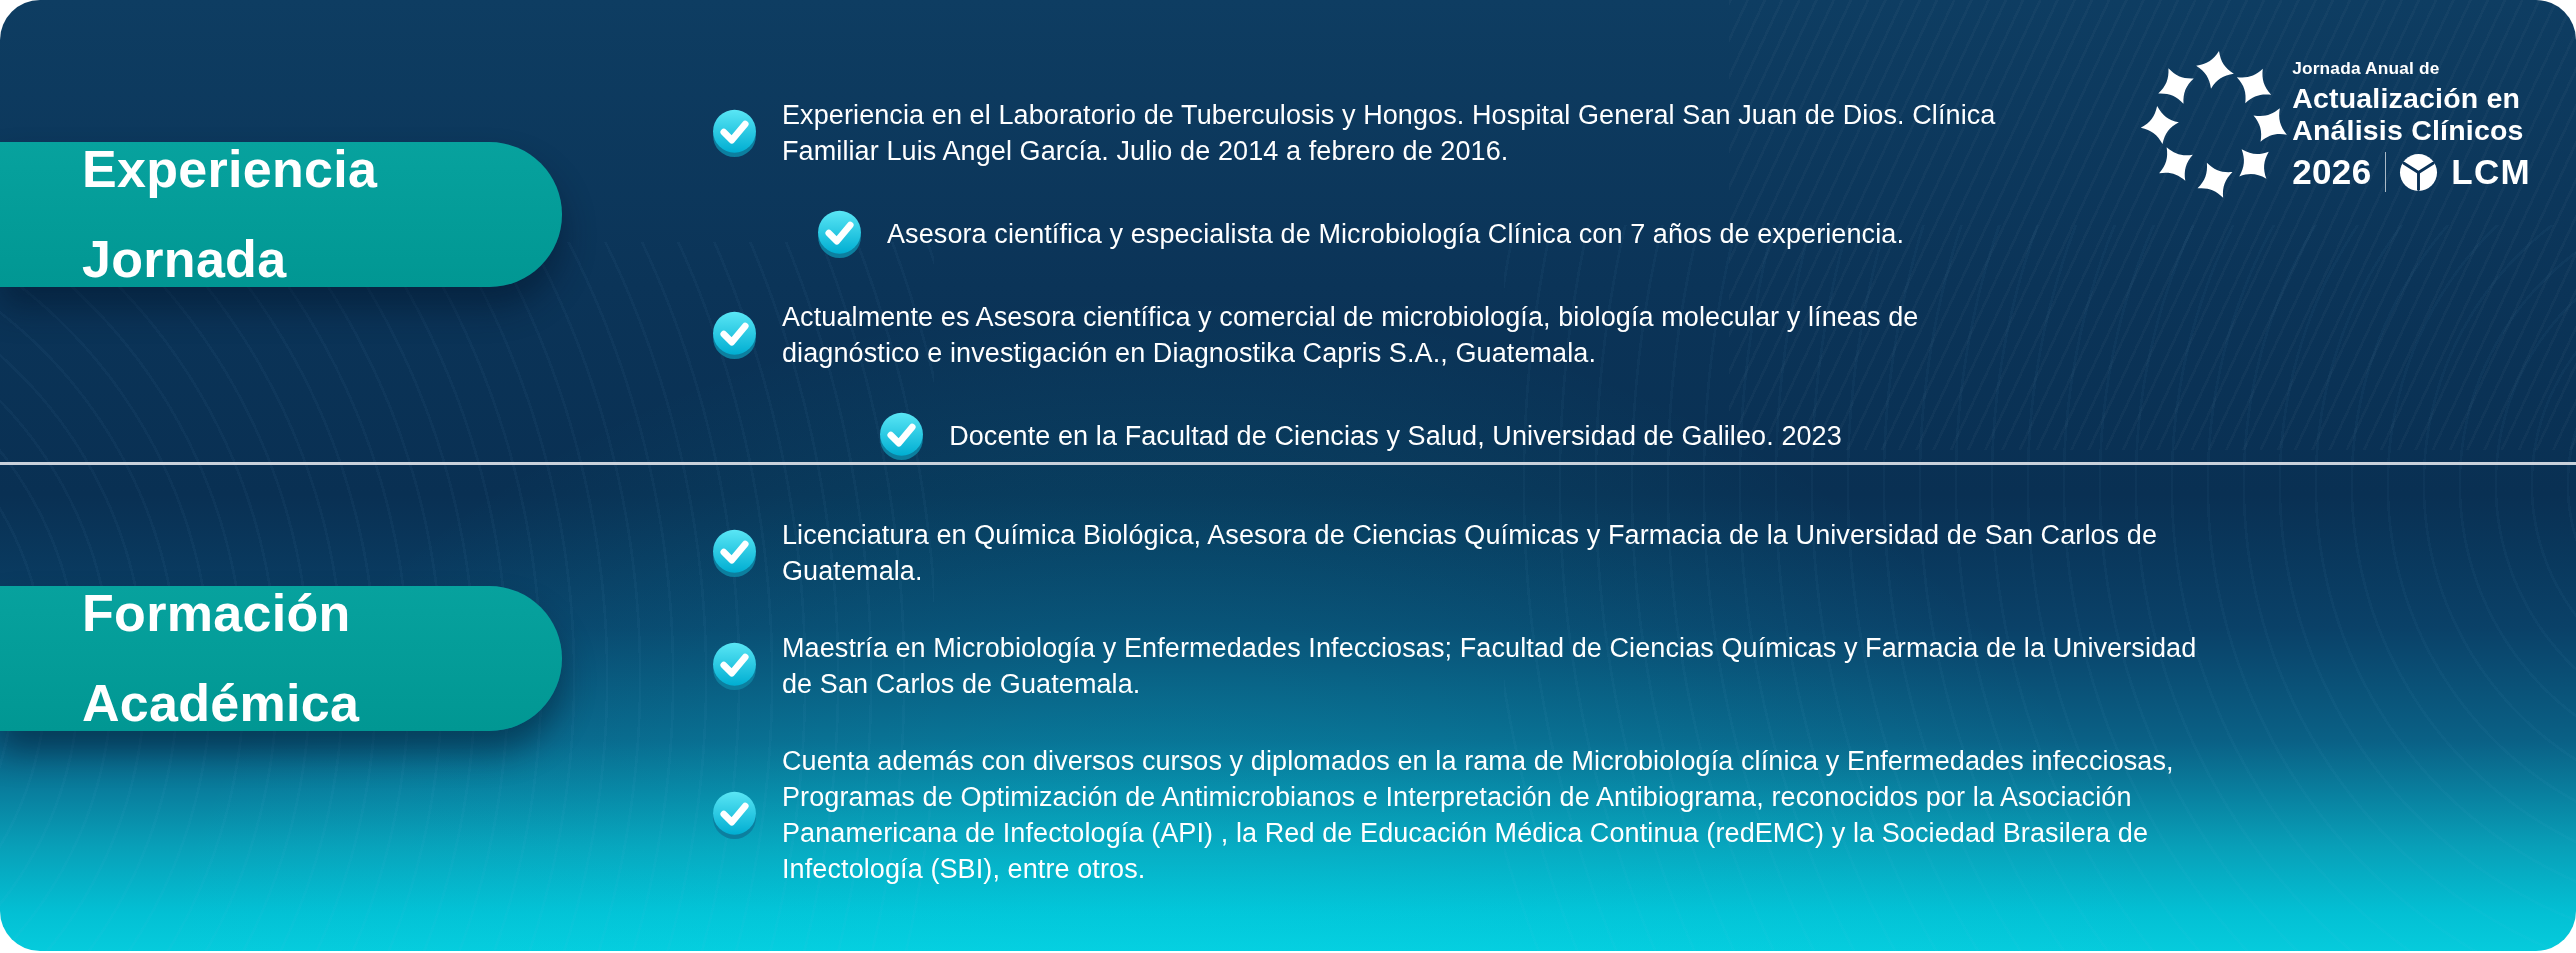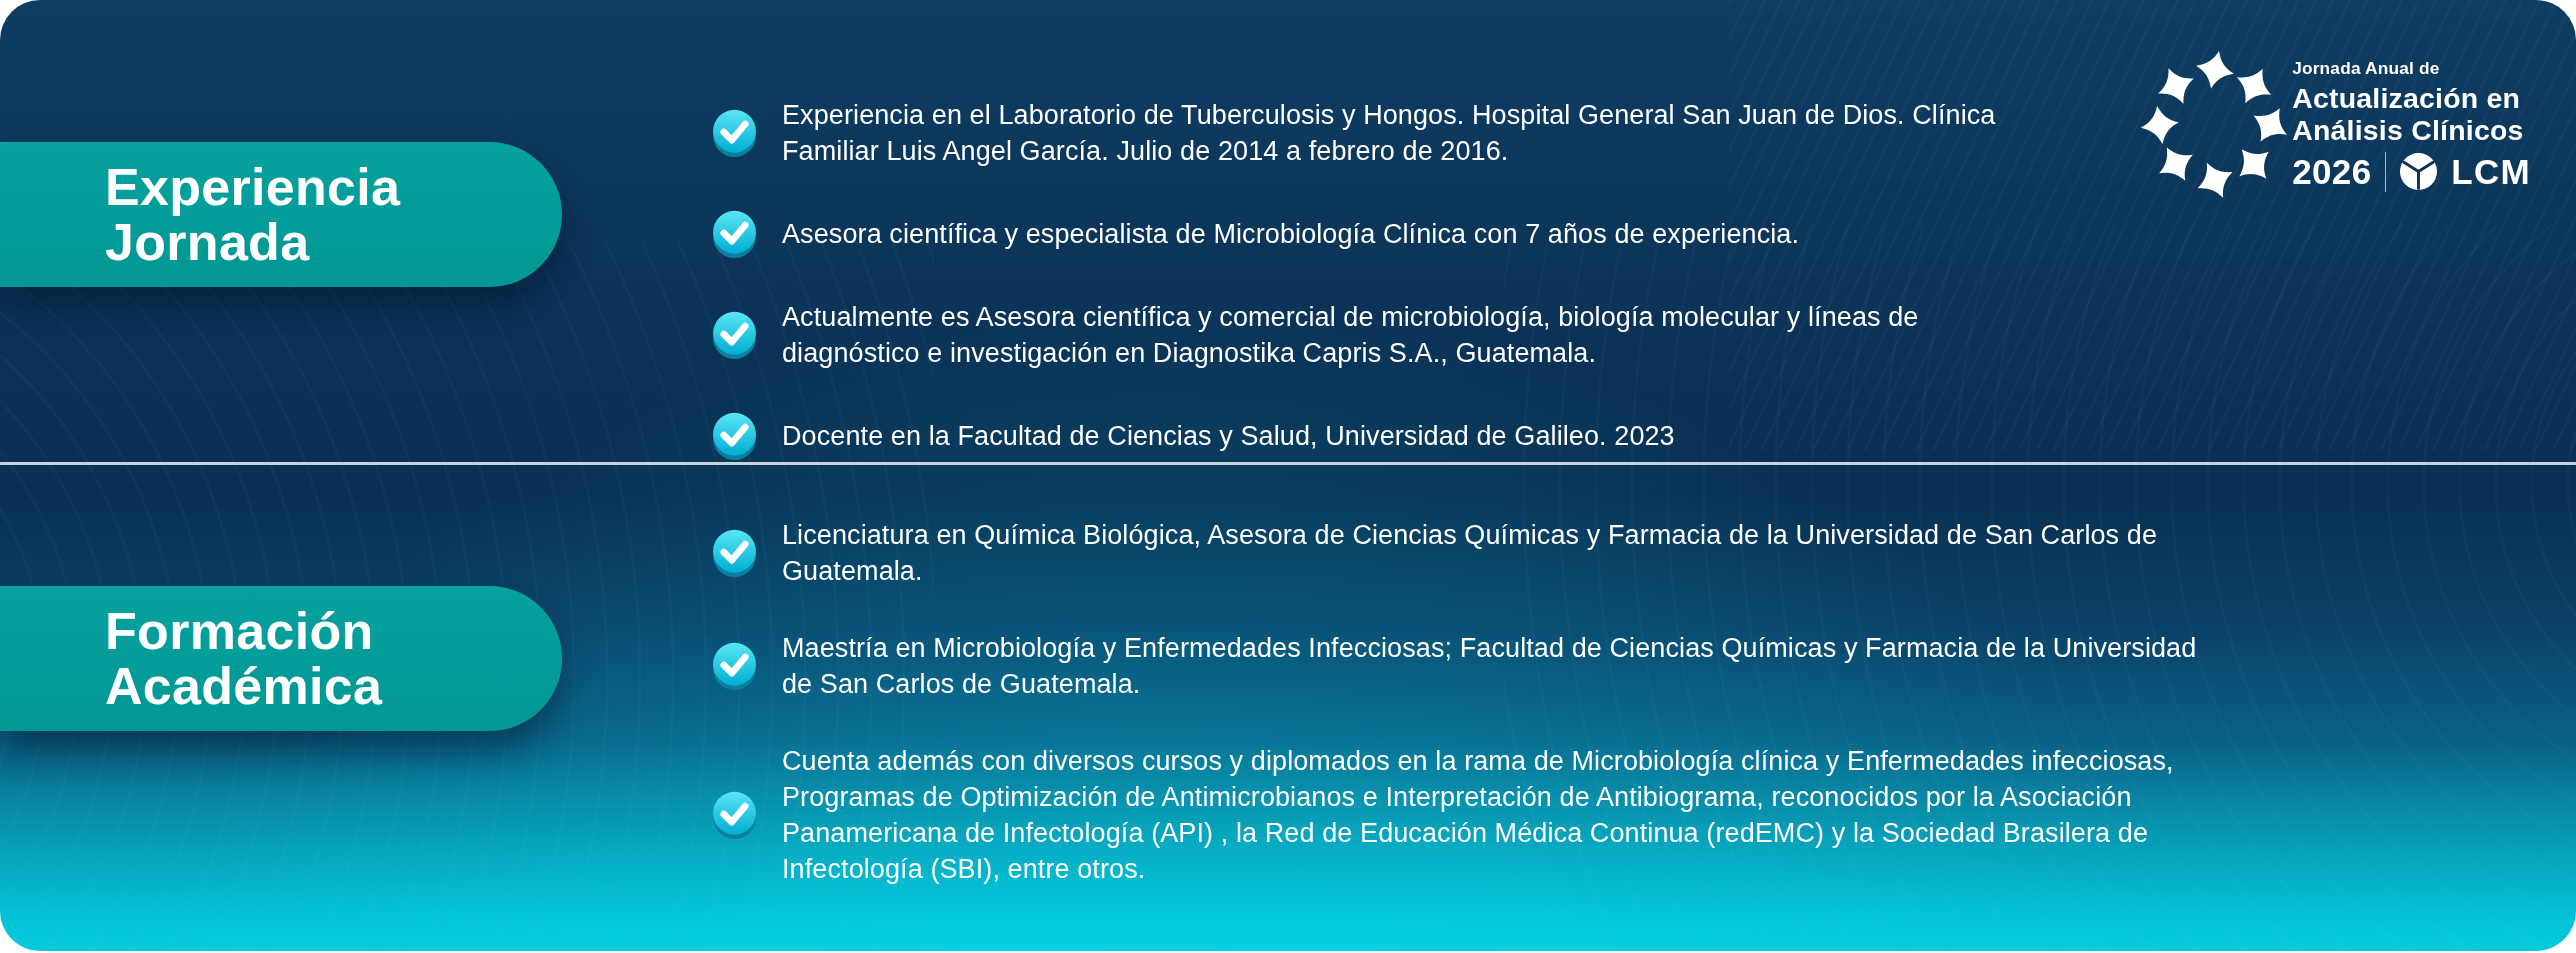--- a/index.html
+++ b/index.html
@@ -51,46 +51,46 @@
   
   .logo {
     position: absolute; top: 48px; right: 45px;
     display: flex; align-items: center; 
     color: #ffffff;
   }
   .cog-ring { width: 154px; height: 154px; }
   .logo-text { display: flex; flex-direction: column; }
   .logo-eyebrow { font-size: 17.3px; font-weight: bold; letter-spacing: 0.2px; margin-bottom: 2.6px; }
   .logo-line { font-size: 28.5px; font-weight: bold; line-height: 32px; letter-spacing: 0.2px; }
-  .year-row { display: flex; align-items: flex-start; gap: 13px; margin-top: 6px; }
+  .year-row { display: flex; align-items: flex-end; gap: 13px; margin-top: 6px; }
   .logo-year { font-size: 35px; font-weight: bold; letter-spacing: 0.4px; }
   .vsep { width: 1.7px; height: 40px; background: rgba(255,255,255,0.65); }
   .lcm-icon { width: 39px; height: 39px; }
   .brand-name { font-size: 35px; font-weight: bold; letter-spacing: 1.3px; }
 
   
   .pill {
     position: absolute; left: 0;
     width: 562px; height: 145px;
-    padding-left: 105px;
+    padding-left: 82px;
     border-radius: 0 73px 73px 0;
     background: linear-gradient(180deg, #07a29e 0%, #019793 100%);
     box-shadow: 0 21px 33px rgba(2, 18, 38, 0.45);
-    display: flex; flex-direction: column; justify-content: center;
+    display: flex; flex-direction: column; justify-content: space-between;
     color: #ffffff; font-weight: bold;
     font-size: 52px; line-height: 55px; letter-spacing: 0.3px;
   }
   .pill-top { top: 142px; }
   .pill-bottom { top: 586px; }
 
   
   .bullets {
     position: absolute; left: 711px;
     margin: 0; padding: 0; list-style: none;
-    display: flex; flex-direction: column;
+    display: flex; flex-direction: column; align-items: center;
   }
   .bullets-top { top: 97px; width: 1298px; gap: 40px; }
   .bullets-bottom { top: 517px; width: 1492px; gap: 41px; }
   .row { display: flex; align-items: center; gap: 24px; }
   .check { width: 47px; height: 50px; flex: none; }
   .row p {
     margin: 0; color: #ffffff;
     font-size: 27px; line-height: 36px; letter-spacing: 0.1px;
   }
 

